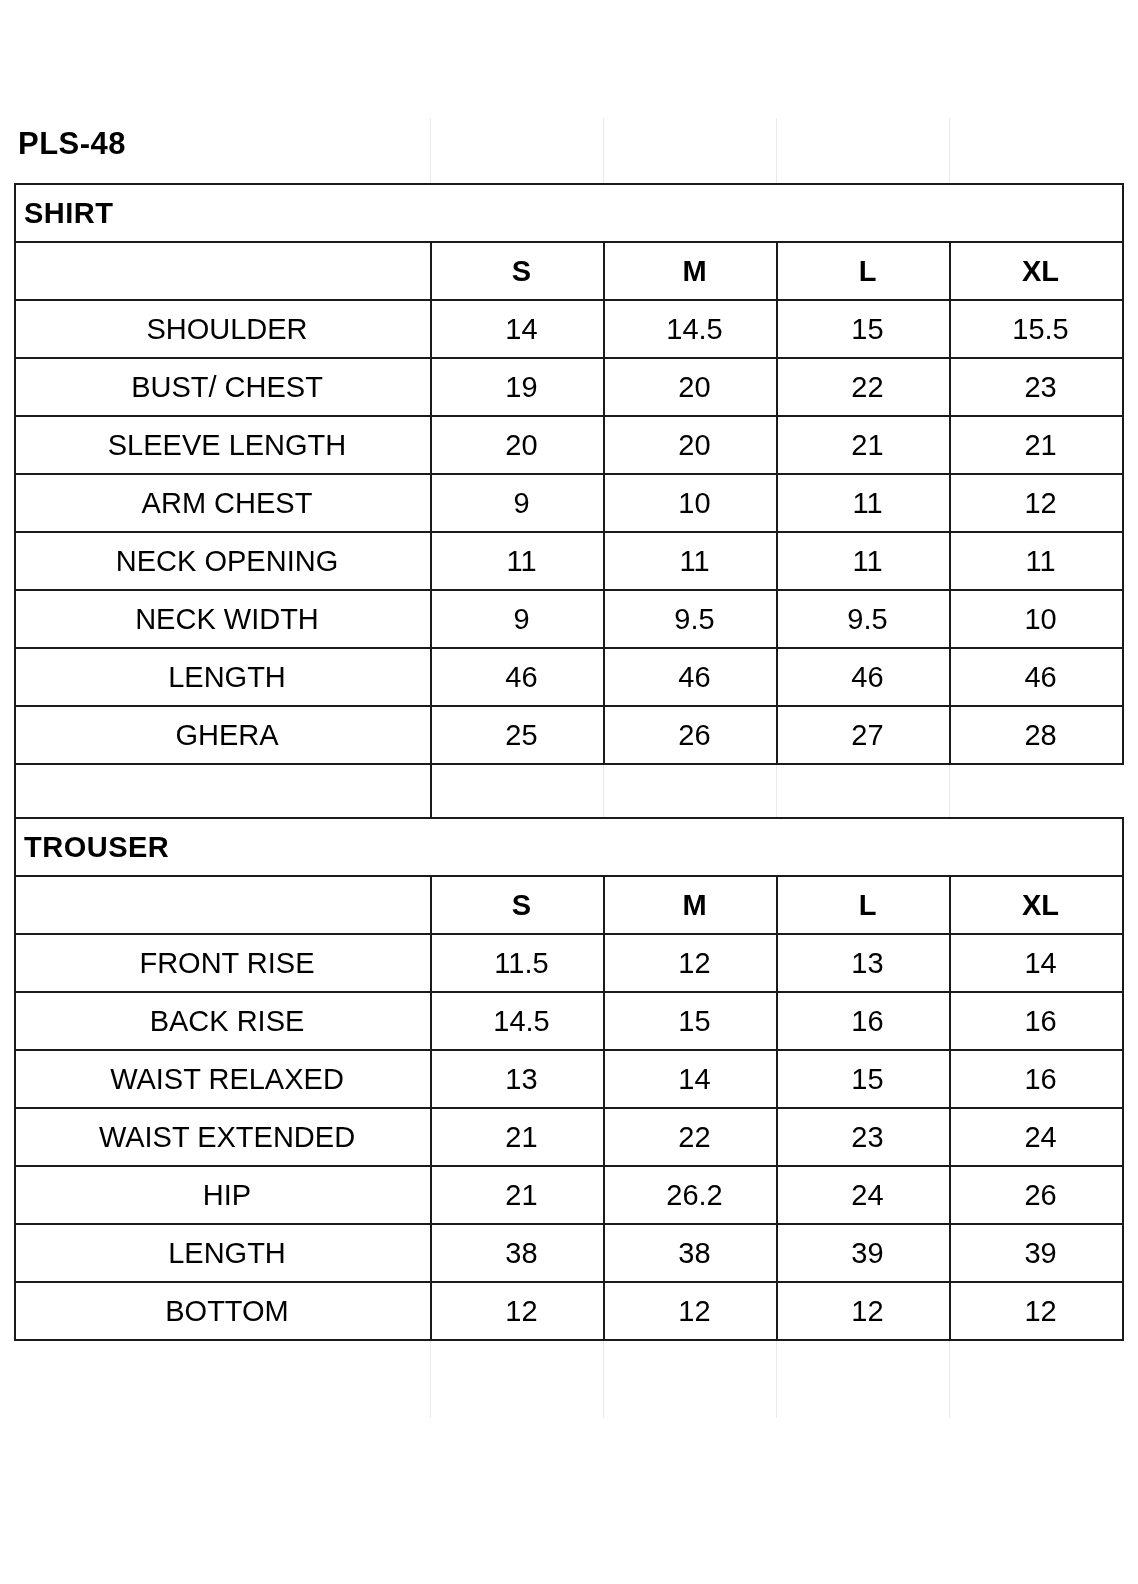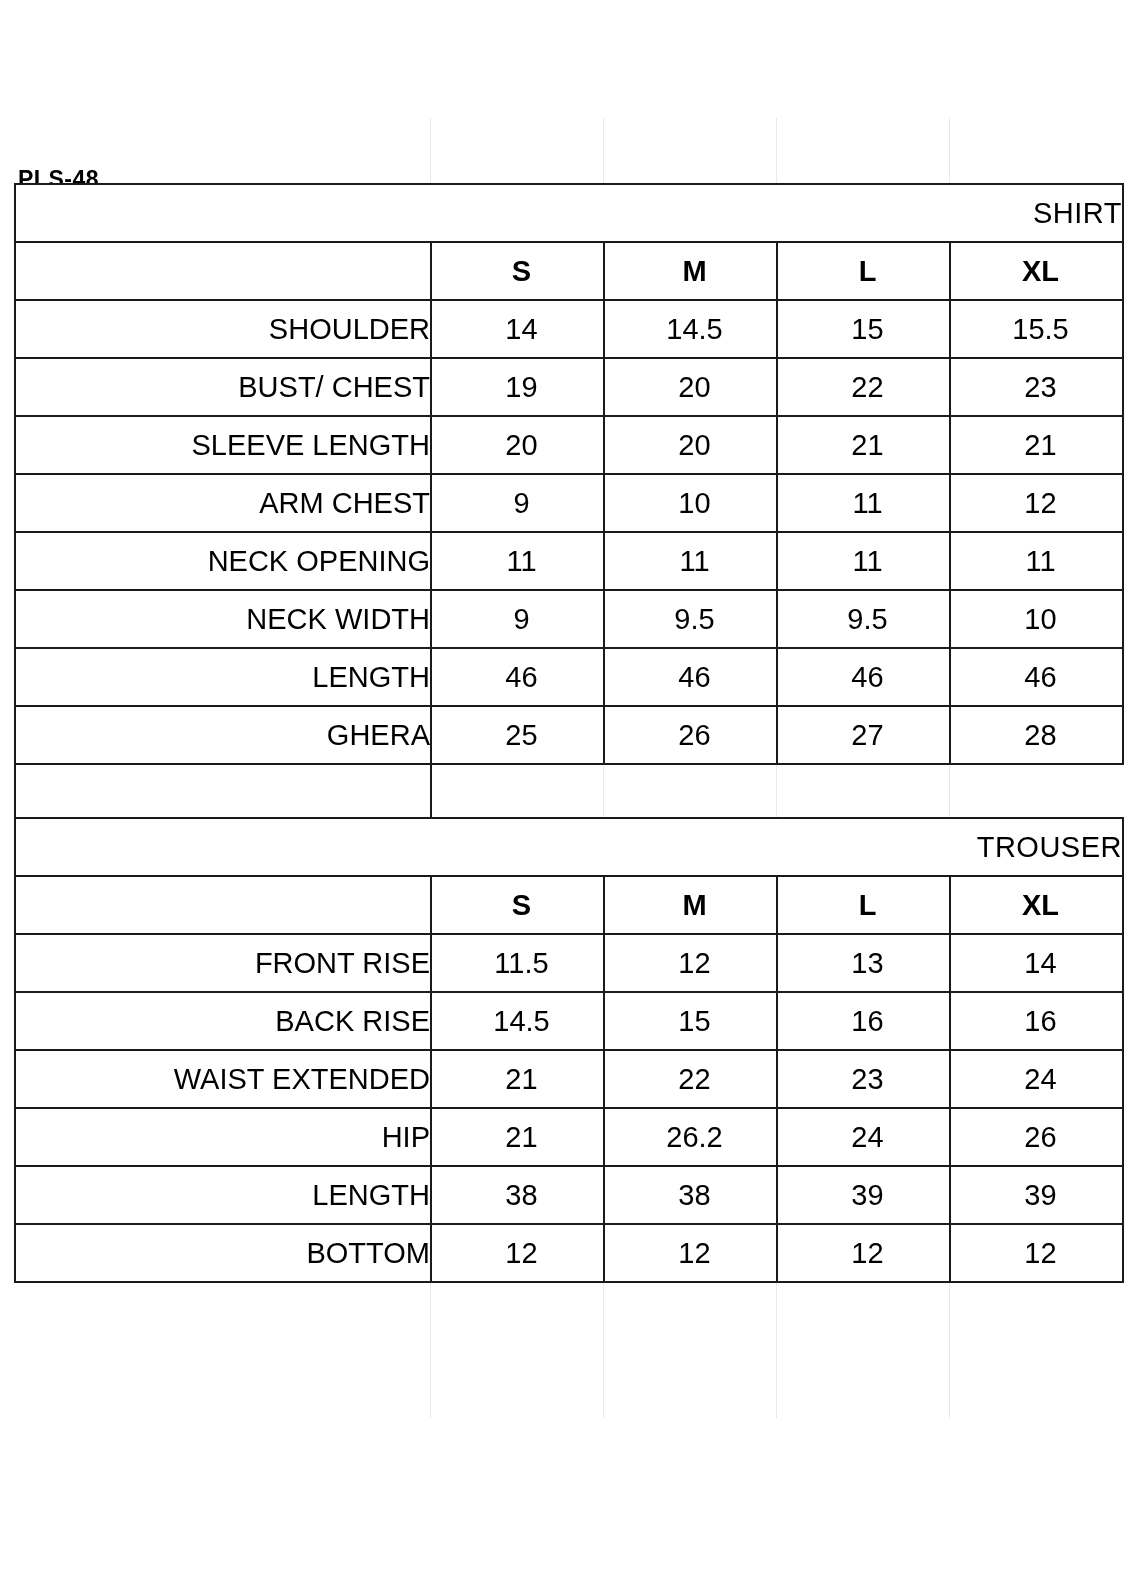--- a/index.html
+++ b/index.html
@@ -35,52 +35,51 @@
     position: absolute;
     top: 0;
     bottom: 0;
     width: 1px;
     background: #e9e9e9;
   }
   .title {
     position: absolute;
     left: 18px;
     top: 126px;
-    font-size: 23px;
+    font-size: 31px;
     font-weight: bold;
     letter-spacing: 0.5px;
-    margin-top: 40px;
   }
   table.size-table {
     position: absolute;
     left: 14px;
     top: 183px;
     width: 1108px;
     border-collapse: collapse;
     table-layout: fixed;
   }
   table.size-table td {
     border: 2px solid #1a1a1a;
     height: 56px;
     font-size: 29px;
     padding: 0 0 0 8px;
     vertical-align: middle;
     background: #ffffff;
   }
   td.label {
-    text-align: right;
+    text-align: center;
     white-space: nowrap;
   }
   td.val {
     text-align: center;
     padding: 0;
   }
   td.section {
-    text-align: right;
-    font-weight: normal;
+    text-align: left;
+    font-weight: bold;
     font-size: 30px;
     letter-spacing: 0.5px;
     padding: 0;
   }
   td.sizehead {
     text-align: center;
     font-weight: bold;
     font-size: 29px;
     padding: 0;
   }
@@ -217,20 +216,27 @@
         <td class="val">14</td>
       </tr>
       <tr>
         <td class="label">BACK RISE</td>
         <td class="val">14.5</td>
         <td class="val">15</td>
         <td class="val">16</td>
         <td class="val">16</td>
       </tr>
       <tr>
+        <td class="label">WAIST RELAXED</td>
+        <td class="val">13</td>
+        <td class="val">14</td>
+        <td class="val">15</td>
+        <td class="val">16</td>
+      </tr>
+      <tr>
         <td class="label">WAIST EXTENDED</td>
         <td class="val">21</td>
         <td class="val">22</td>
         <td class="val">23</td>
         <td class="val">24</td>
       </tr>
       <tr>
         <td class="label">HIP</td>
         <td class="val">21</td>
         <td class="val">26.2</td>

